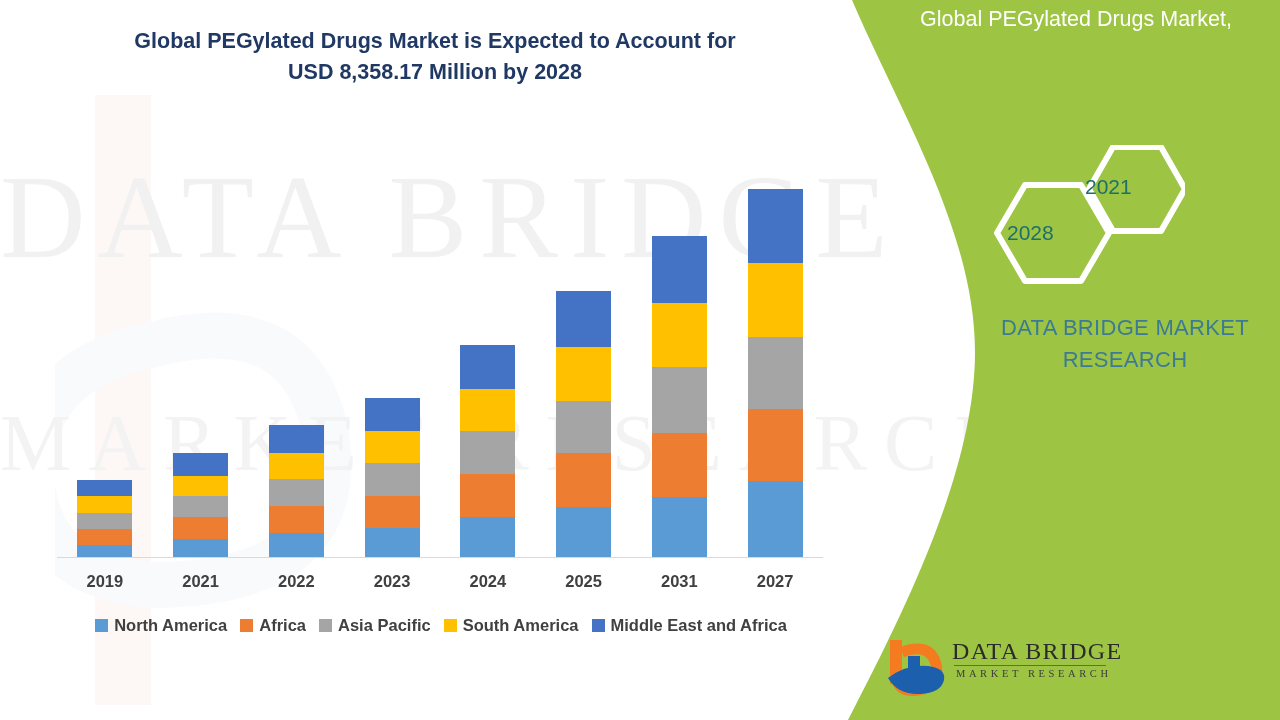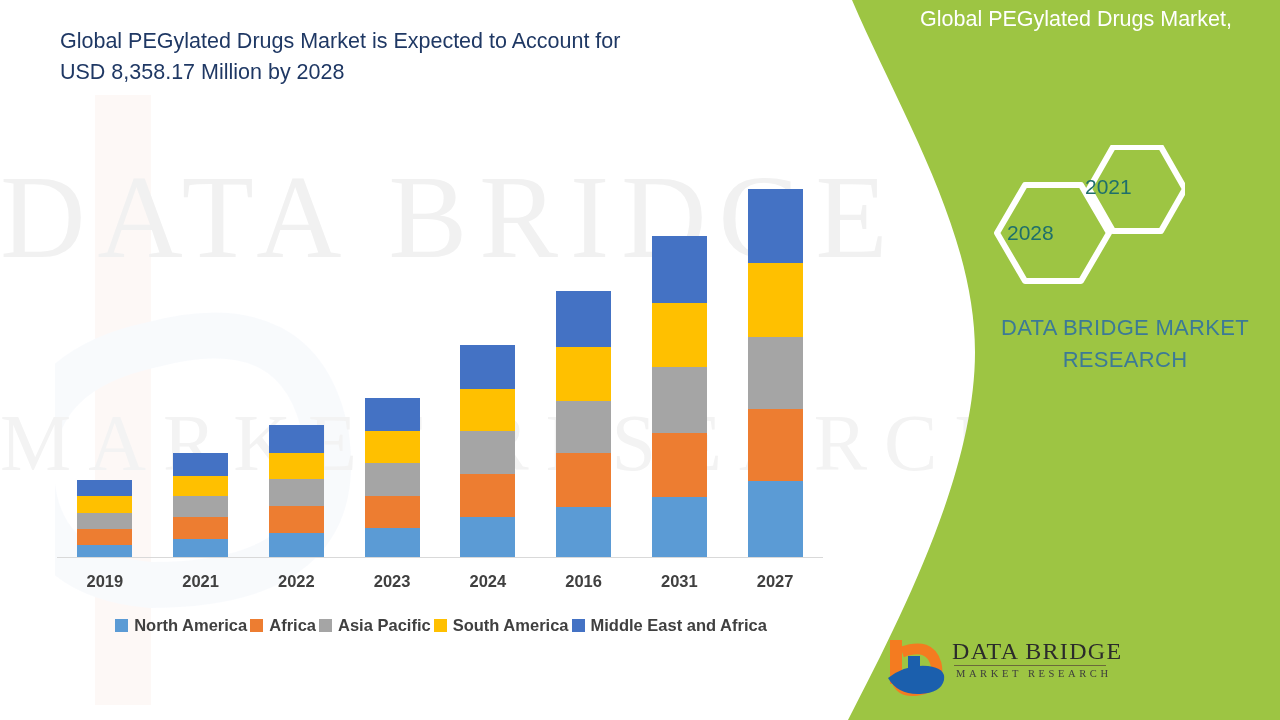--- a/index.html
+++ b/index.html
@@ -124,25 +124,25 @@
     left: 68px; top: 31px;
     width: 152px; height: 1.4px;
     background: #6a6a3a;
   }
 
   
   .chart-title {
     position: absolute;
     left: 60px; top: 26px;
     width: 750px;
-    text-align: left;
+    text-align: center;
     color: #1f3864;
     font-size: 21.5px;
     line-height: 31px;
-    font-weight: 400;
+    font-weight: 700;
   }
   .axis-line {
     position: absolute;
     left: 57px; top: 557px;
     width: 766px; height: 1px;
     background: #d9d9d9;
   }
   .bars {
     position: absolute;
     left: 57px; top: 140px;
@@ -185,21 +185,21 @@
   }
 
   
   .legend {
     position: absolute;
     left: 46px; top: 616px;
     width: 790px;
     display: flex;
     justify-content: center;
     align-items: center;
-    gap: 3px;
+    gap: 13px;
   }
   .legend-item {
     display: flex;
     align-items: center;
     gap: 6px;
     white-space: nowrap;
   }
   .legend-swatch {
     width: 13px; height: 13px;
     flex: 0 0 13px;
@@ -304,21 +304,21 @@
         </div>
       </div>
     </div>
   <div class="axis-line"></div>
   <div class="xlabels" id="xlabels">
       <span>2019</span>
       <span>2021</span>
       <span>2022</span>
       <span>2023</span>
       <span>2024</span>
-      <span>2016</span>
+      <span>2025</span>
       <span>2031</span>
       <span>2027</span>
     </div>
 
   <div class="legend" id="legend">
       <div class="legend-item">
         <span class="legend-swatch" style="background: rgb(91, 155, 213);"></span>
         <span class="legend-label">North America</span>
       </div>
       <div class="legend-item">

